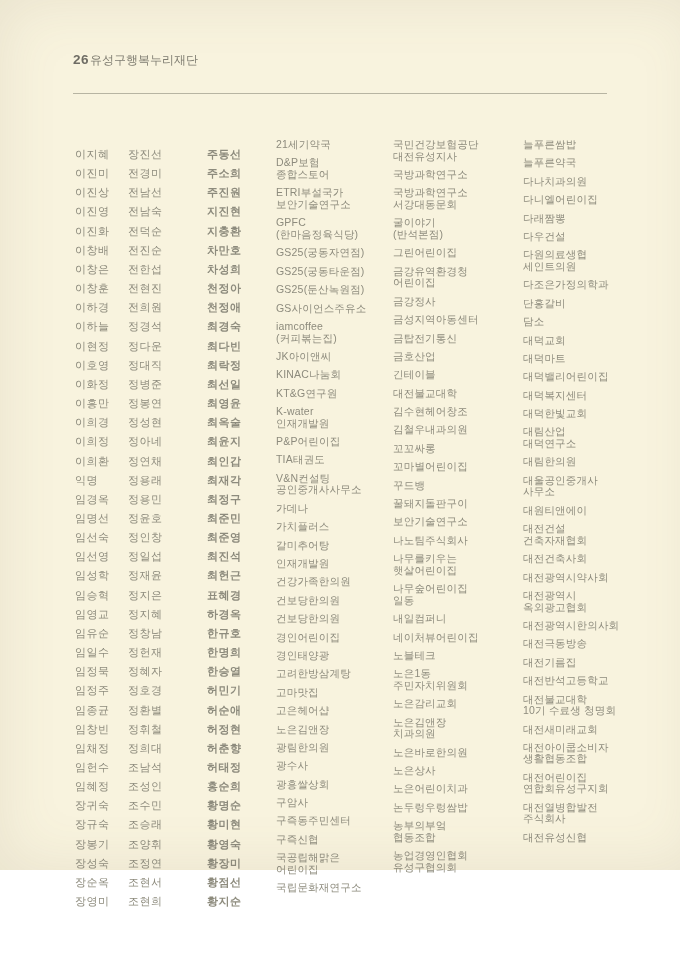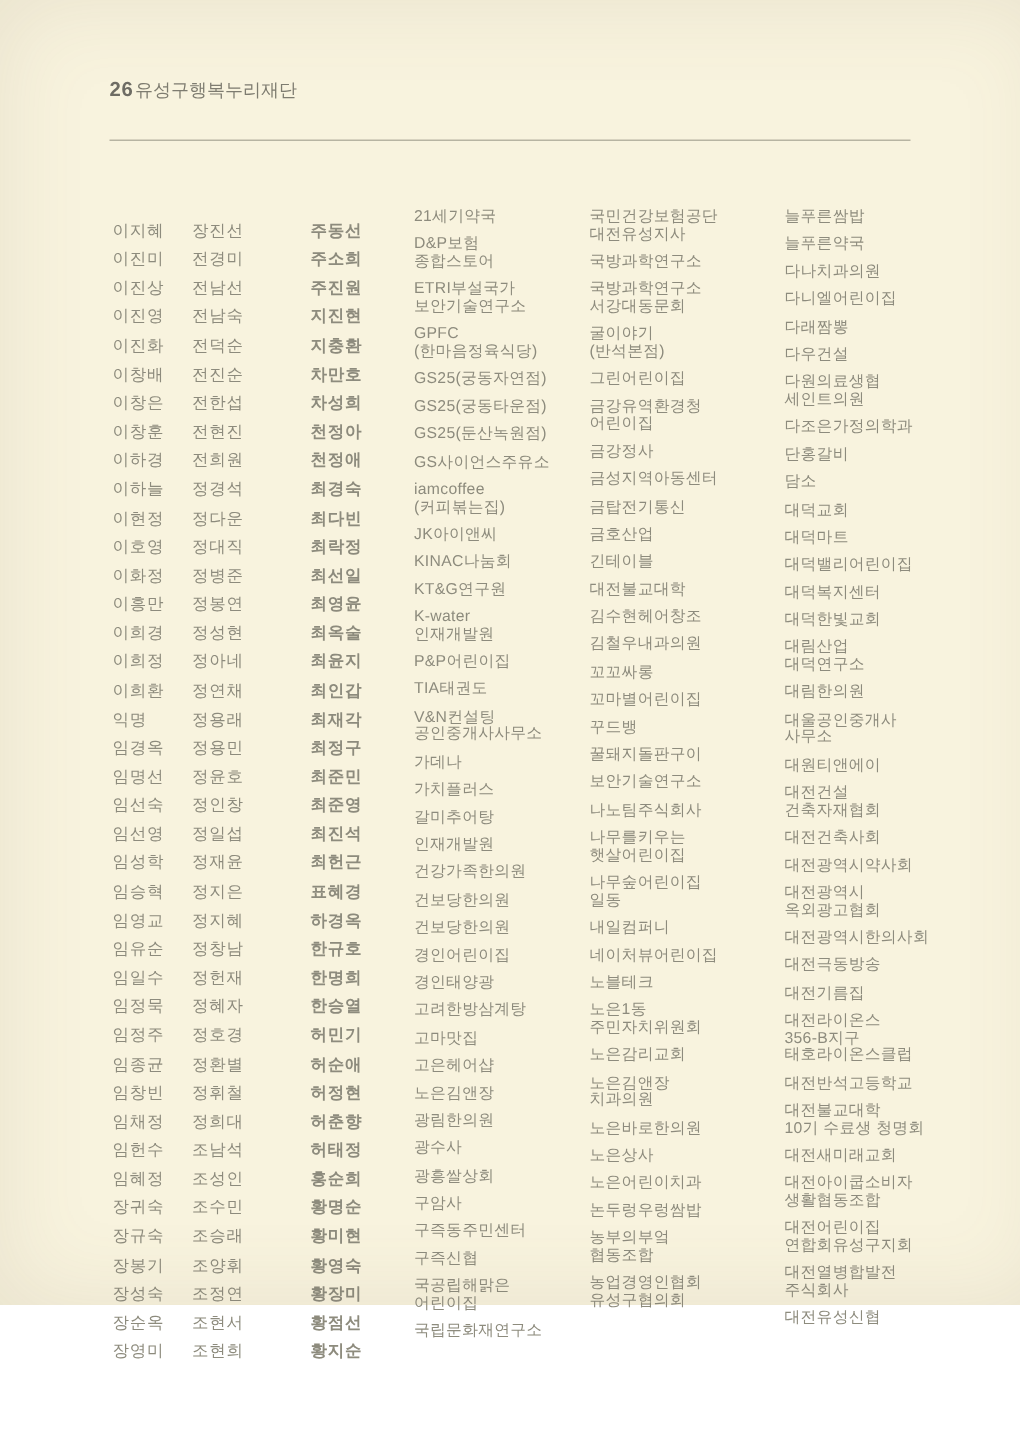--- a/index.html
+++ b/index.html
@@ -522,25 +522,20 @@
         <div class="org-entry">
           <div class="org-line">대전광역시한의사회</div>
         </div>
         <div class="org-entry">
           <div class="org-line">대전극동방송</div>
         </div>
         <div class="org-entry">
           <div class="org-line">대전기름집</div>
         </div>
         <div class="org-entry">
-          <div class="org-line">대전라이온스</div>
-          <div class="org-line">356-B지구</div>
-          <div class="org-line">태호라이온스클럽</div>
-        </div>
-        <div class="org-entry">
           <div class="org-line">대전반석고등학교</div>
         </div>
         <div class="org-entry">
           <div class="org-line">대전불교대학</div>
           <div class="org-line">10기 수료생 청명회</div>
         </div>
         <div class="org-entry">
           <div class="org-line">대전새미래교회</div>
         </div>
         <div class="org-entry">

